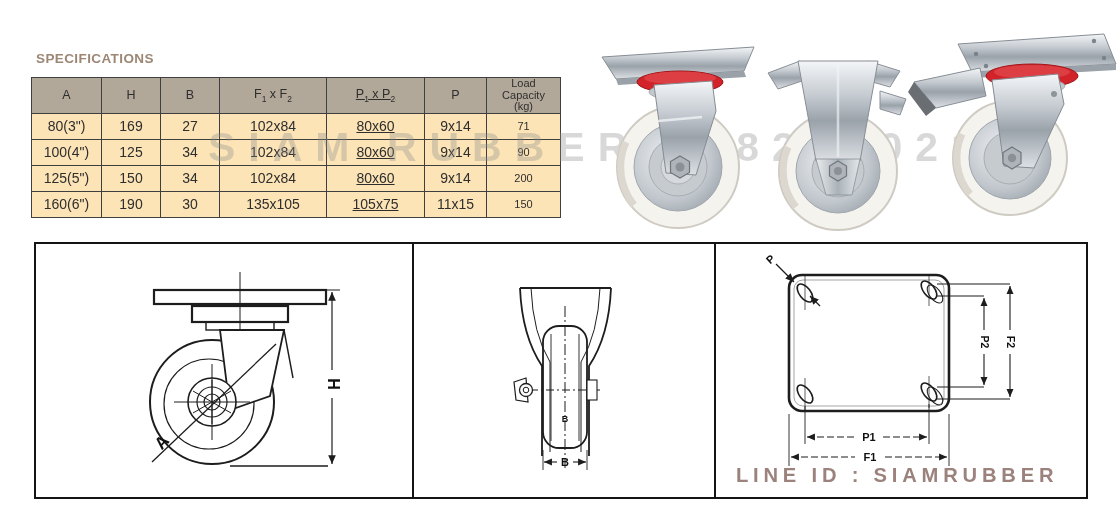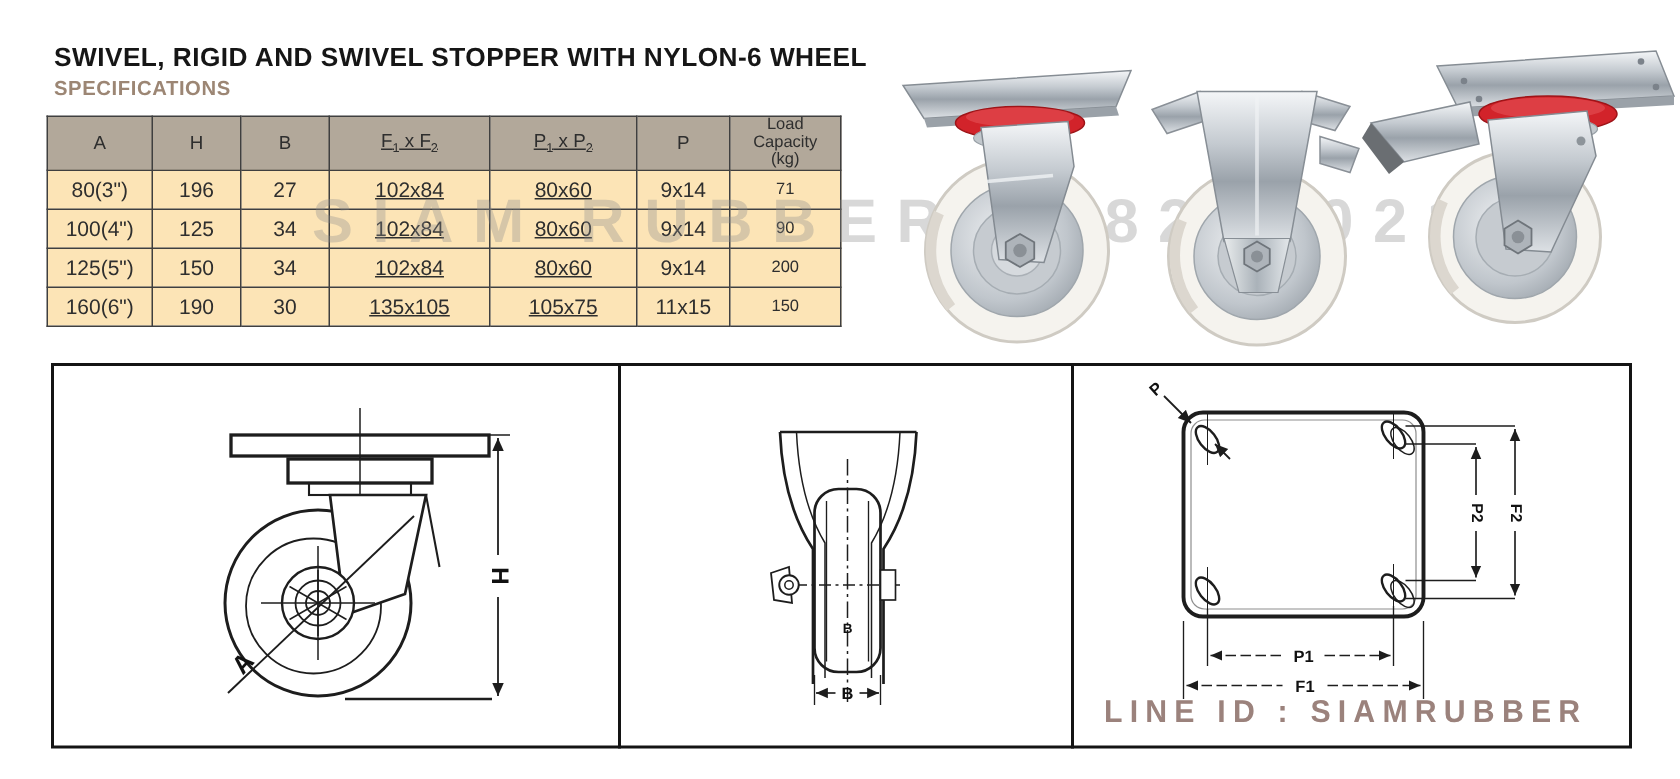--- a/index.html
+++ b/index.html
@@ -15,21 +15,21 @@
   
   #spec-table{position:absolute;left:31px;top:77px;border-collapse:collapse;
               font-size:14px;color:#2e2e2e;z-index:1;}
   #spec-table th,#spec-table td{border:1px solid #3f3f3f;text-align:center;padding:0 2px;}
   #spec-table th{background:#b2a89a;font-weight:normal;font-size:12.5px;height:23px;line-height:1.05;}
   #spec-table td{background:#fce4b6;height:25px;}
   #spec-table sub{font-size:8.5px;}
   #spec-table th:nth-child(1),#spec-table td:nth-child(1){width:65px;}
   #spec-table th:nth-child(2),#spec-table td:nth-child(2){width:54px;}
   #spec-table th:nth-child(3),#spec-table td:nth-child(3){width:54px;}
-  #spec-table th:nth-child(4),#spec-table td:nth-child(4){width:102px;text-decoration:underline;}
+  #spec-table th:nth-child(4),#spec-table td:nth-child(4){width:102px;}
   #spec-table th:nth-child(5),#spec-table td:nth-child(5){width:93px;text-decoration:underline;}
   #spec-table th:nth-child(6),#spec-table td:nth-child(6){width:57px;}
   #spec-table th:nth-child(7),#spec-table td:nth-child(7){width:69px;font-size:11px;}
 
   
   #watermark{position:absolute;left:208px;top:124px;font-size:41px;font-weight:600;
              letter-spacing:13px;color:#8c8c8c;opacity:.33;white-space:nowrap;z-index:2;}
 
   
   .photo{position:absolute;z-index:3;}
@@ -67,39 +67,38 @@
         <stop offset="0" stop-color="#eef0f2"></stop>
           <stop offset=".6" stop-color="#c0c6cc"></stop>
         <stop offset="1" stop-color="#8f979f"></stop>
       </radialGradient>
       <marker id="arw" viewBox="0 0 10 10" refX="9" refY="5" markerWidth="8" markerHeight="8" orient="auto-start-reverse">
           <path d="M0,1L9,5L0,9z" fill="#1d1d1d"></path>
         </marker>
     </defs>
   </svg>
 
-  <div id="title">SWIVEL, RIGID AND SWIVEL STOPPER WITH NYLON-6 WHEEL</div>
   <div id="subtitle">SPECIFICATIONS</div>
 
   <table id="spec-table">
     <thead>
         <tr>
           <th>A</th>
           <th>H</th>
           <th>B</th>
           <th>F<sub>1</sub> x F<sub>2</sub></th>
           <th>P<sub>1</sub> x P<sub>2</sub></th>
           <th>P</th>
           <th>Load Capacity<br>(kg)</th>
         </tr>
       </thead>
     <tbody>
         <tr>
           <td>80(3")</td>
-          <td>196</td>
+          <td>169</td>
           <td>27</td>
           <td>102x84</td>
           <td>80x60</td>
           <td>9x14</td>
           <td>71</td>
         </tr>
         <tr>
           <td>100(4")</td>
           <td>125</td>
           <td>34</td>

